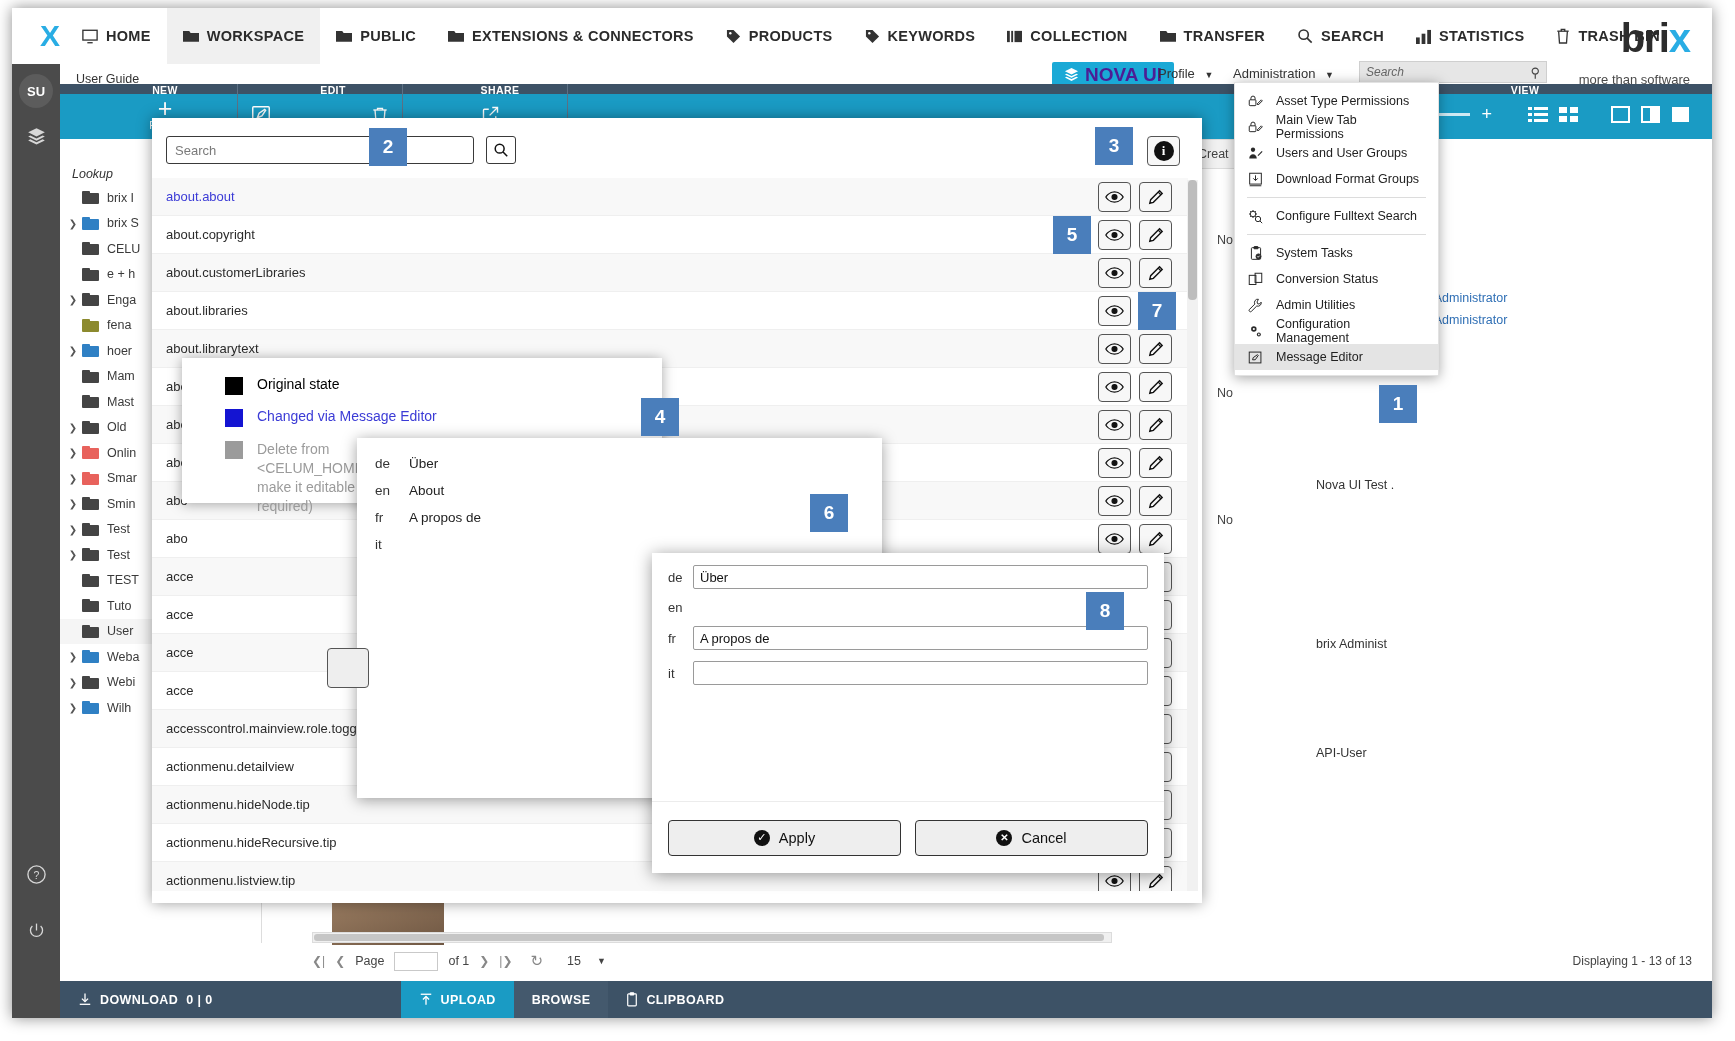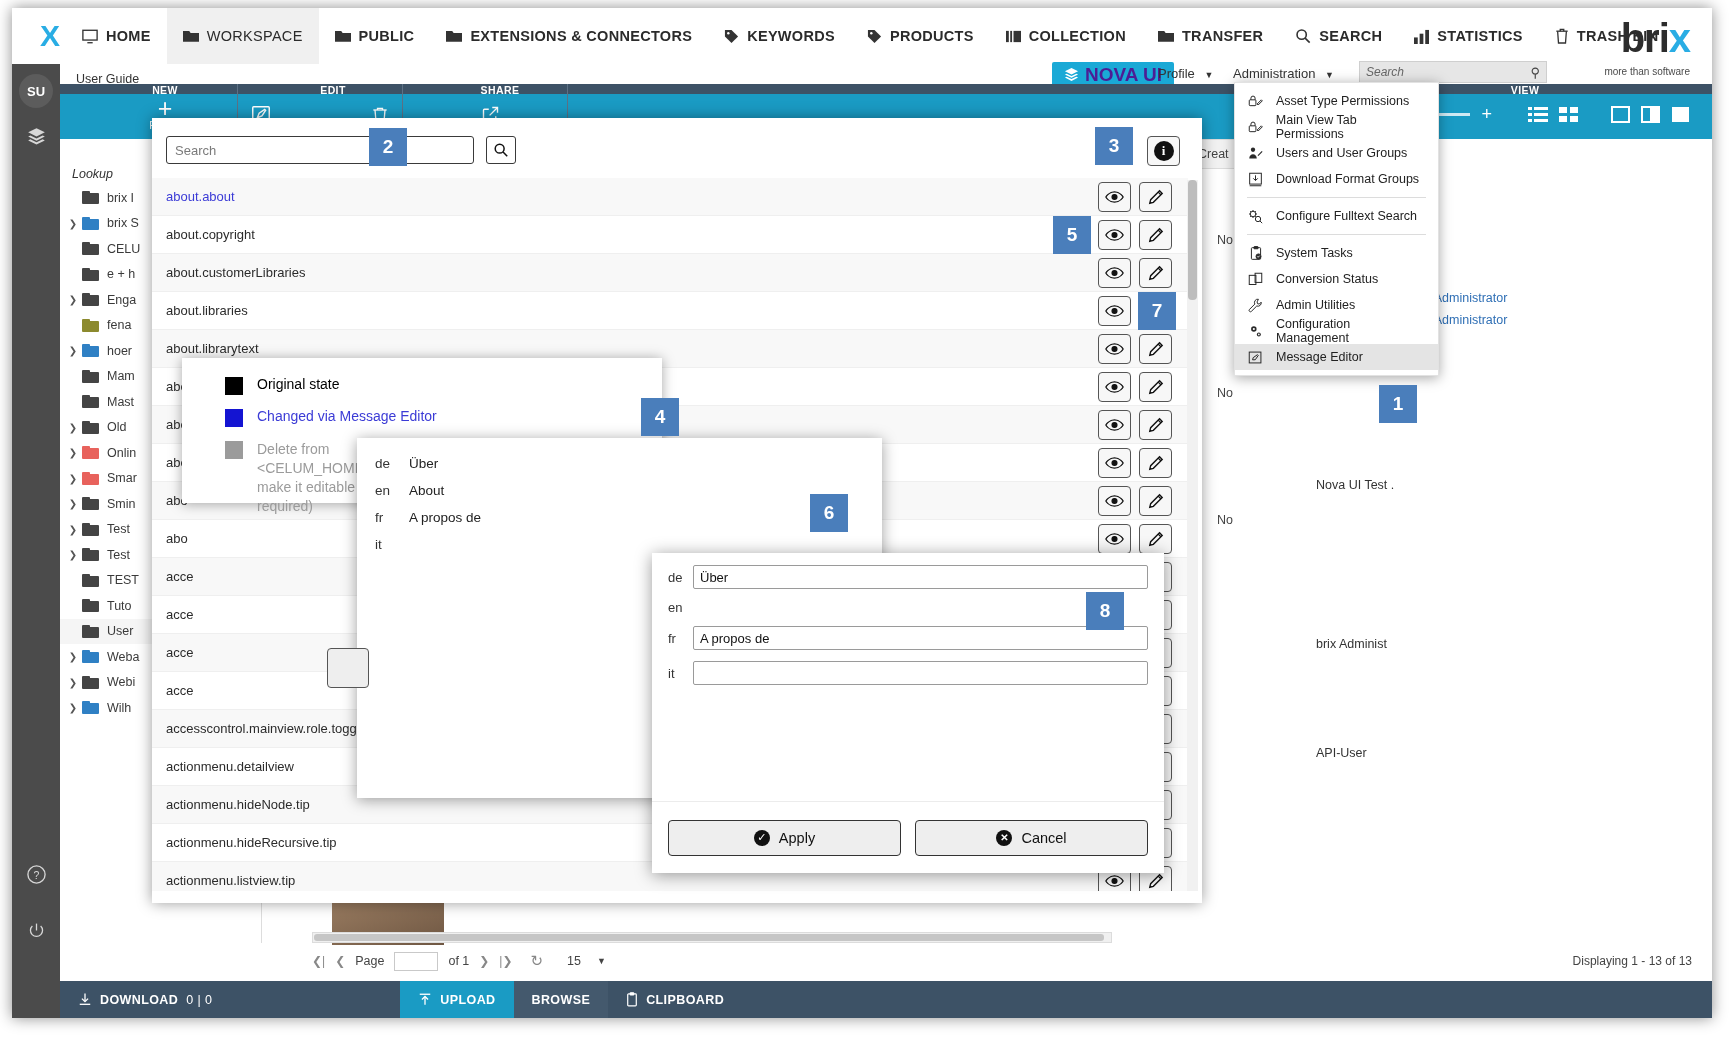--- a/index.html
+++ b/index.html
@@ -10,26 +10,26 @@
   .frame{ position:absolute; left:12px; top:8px; width:1700px; height:1010px; background:#fff;
           box-shadow:0 0 14px rgba(0,0,0,.45); overflow:hidden; }
 
   
   .topnav{ position:absolute; left:0; top:0; width:100%; height:56px; background:#fff;
            display:flex; align-items:center; padding-left:28px; }
   .navitem{ display:flex; align-items:center; gap:8px; height:56px; padding:0 16px;
             font-size:14.5px; letter-spacing:.3px; color:#2b2b2b; white-space:nowrap; }
   .navitem.active{ background:#f0f0f0; font-weight:bold; }
   .navitem .lbl{ font-weight:600; }
-  .navitem.active .lbl{ font-weight:normal; }
+  .navitem.active .lbl{ font-weight:bold; }
   .xlogo{ color:#29ade4; font-size:30px; font-weight:bold; line-height:1; margin-right:6px; }
   .brixlogo{ position:absolute; right:22px; top:10px; text-align:right; }
   .brixlogo .b1{ font-size:40px; font-weight:bold; color:#2c2c2c; line-height:1; letter-spacing:-1px;}
   .brixlogo .b1 .x{ color:#29ade4; }
-  .brixlogo .b2{ font-size:10px; color:#4a4a4a; margin-top:8px; }
+  .brixlogo .b2{ font-size:13px; color:#4a4a4a; margin-top:14px;text-decoration:underline; }
   .breadcrumbbox{ position:absolute; left:48px; top:56px; width:1160px; height:30px;
                   border-bottom:1px solid #d4d4d4; display:flex; align-items:center;
                   padding-left:16px; font-size:12.5px; color:#333; }
   .novaui{ position:absolute; left:1040px; top:54px; height:25px; background:#1aa9d6; color:#4c1d95;
            display:flex; align-items:center; gap:6px; padding:0 12px; font-size:19px; font-weight:bold;
            border-radius:2px; }
   .profile-dd{ position:absolute; left:1146px; top:58px; font-size:13px; color:#333; }
   .admin-dd{ position:absolute; left:1221px; top:58px; font-size:13px; color:#333; }
   .dd-caret{ font-size:9px; margin-left:6px; }
   .topsearch{ position:absolute; left:1347px; top:53px; width:188px; height:22px; background:#e6e6e6;
@@ -225,30 +225,30 @@
             </span>
             <span class="lbl">EXTENSIONS &amp; CONNECTORS</span>
           </div>
           <div class="navitem">
             <span>
               <svg width="15" height="15" viewBox="0 0 16 16" fill="#333">
                 <path d="M1 1h7l7 7-7 7-7-7z"></path>
                 <circle cx="4.6" cy="4.6" r="1.3" fill="#fff"></circle>
               </svg>
             </span>
-            <span class="lbl">KEYWORDS</span>
+            <span class="lbl">PRODUCTS</span>
           </div>
           <div class="navitem">
             <span>
               <svg width="15" height="15" viewBox="0 0 16 16" fill="#333">
                 <path d="M1 1h7l7 7-7 7-7-7z"></path>
                 <circle cx="4.6" cy="4.6" r="1.3" fill="#fff"></circle>
               </svg>
             </span>
-            <span class="lbl">PRODUCTS</span>
+            <span class="lbl">KEYWORDS</span>
           </div>
           <div class="navitem">
             <span>
               <svg width="15" height="15" viewBox="0 0 16 16" fill="#333">
                 <rect x="0" y="2" width="3" height="12"></rect>
                 <rect x="4.5" y="2" width="2" height="12"></rect>
                 <rect x="8" y="2" width="8" height="12"></rect>
               </svg>
             </span>
             <span class="lbl">COLLECTION</span>
@@ -652,21 +652,21 @@
   <div class="bottombar">
     <div class="bb-item">
       <span>
         <svg width="14" height="15" viewBox="0 0 16 16" fill="none" stroke="#fff" stroke-width="1.5">
               <path d="M8 1v9"></path>
               <path d="M4.5 7 8 10.5 11.5 7"></path>
               <path d="M2 13.5h12"></path>
             </svg>
       </span>
       <span>DOWNLOAD</span>
-      <span style="font-weight:normal;">0 | 0</span>
+      <span style="font-weight:bold;">0 | 0</span>
     </div>
     <div style="width:170px;"></div>
     <div class="bb-item upload">
       <span>
         <svg width="14" height="15" viewBox="0 0 16 16" fill="none" stroke="#fff" stroke-width="1.5">
               <path d="M8 14V5"></path>
               <path d="M4.5 8 8 4.5 11.5 8"></path>
               <path d="M2 2h12"></path>
             </svg>
       </span>

